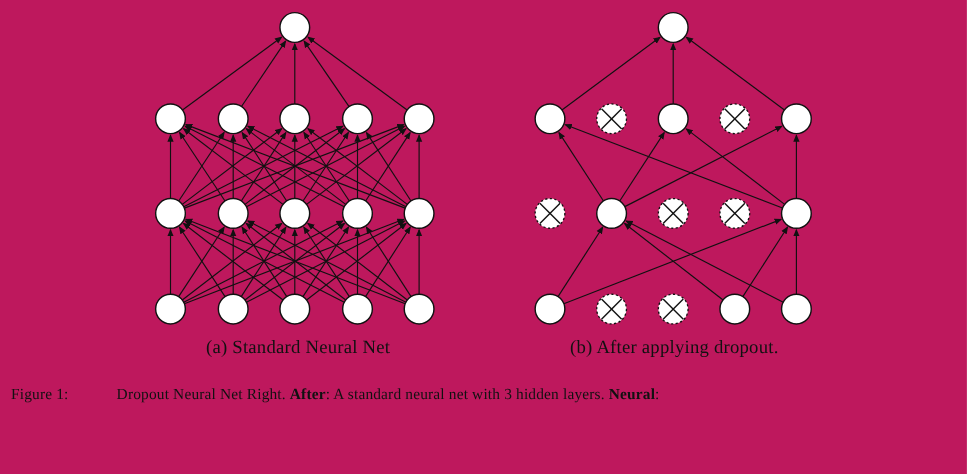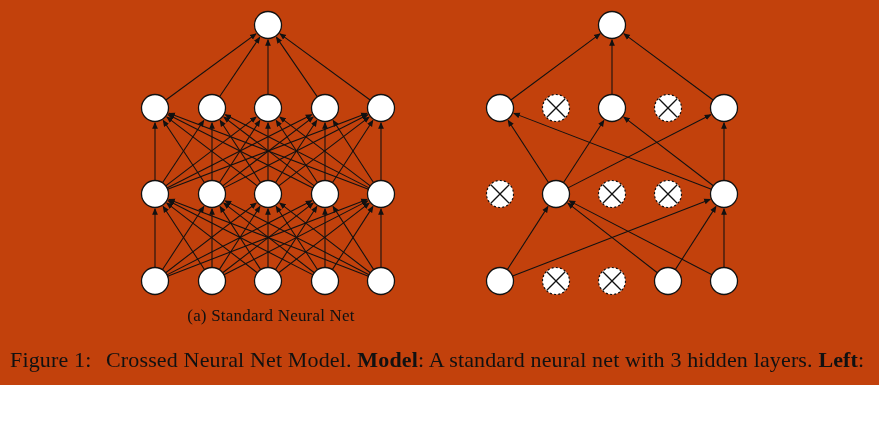--- a/index.html
+++ b/index.html
@@ -4,22 +4,22 @@
 <style>
   * { margin: 0; padding: 0; box-sizing: border-box; }
   html, body { background: #ffffff; }
   body {
     font-family: "Liberation Serif", "DejaVu Serif", serif;
     color: #111111;
   }
   .page {
     position: relative;
     width: 879px;
-    height: 385px;
-    background: #c2410c;
+    height: 431px;
+    background: #be185d;
     overflow: hidden;
   }
   .diagram-svg { position: absolute; left: 0; top: 0; display: block; }
   .node  { fill: #ffffff; stroke: #111111; stroke-width: 1.3; }
   .node.dropped { stroke-dasharray: 2 2.2; stroke-width: 1.2; }
   .cross { stroke: #111111; stroke-width: 1.3; }
   .edge  { stroke: #111111; stroke-width: 1.05; }
   .subcap {
     position: absolute;
     width: 320px;
@@ -29,21 +29,21 @@
     letter-spacing: 0.2px;
   }
   .subcap-a { left: 111px; }
   .subcap-b { left: 453px; }
   .caption {
     position: absolute;
     left: 10px;
     top: 347px;
     width: 862px;
     display: flex;
-    font-size: 22px;
+    font-size: 14px;
     line-height: 25px;
     letter-spacing: 0.15px;
   }
   .cap-label { flex: none; width: 96px; }
   .cap-text  { flex: 1 1 auto; }
   .bold { font-weight: bold; }
 </style>
 </head>
 <body>
 
@@ -244,19 +244,20 @@
           </g>
           <g>
             <circle cx="612" cy="25" r="13.5" class="node"></circle>
           </g>
         </g>
       </g>
     </svg>
 
   <div class="subcap subcap-a">(a) Standard Neural Net</div>
 
+  <div class="subcap subcap-b">(b) After applying dropout.</div>
 
   <div class="caption">
     <span class="cap-label">Figure 1:</span>
-    <span class="cap-text" id="caption-text"><span>Crossed Neural Net Model. </span><span class="bold">Model</span><span>: A standard neural net with 3 hidden layers. </span><span class="bold">Left</span><span>:</span><br><br></span>
+    <span class="cap-text" id="caption-text"><span>Dropout Neural Net Right. </span><span class="bold">After</span><span>: A standard neural net with 3 hidden layers. </span><span class="bold">Neural</span><span>:</span><br><br></span>
   </div>
 
 </div>
 
 </body></html>

